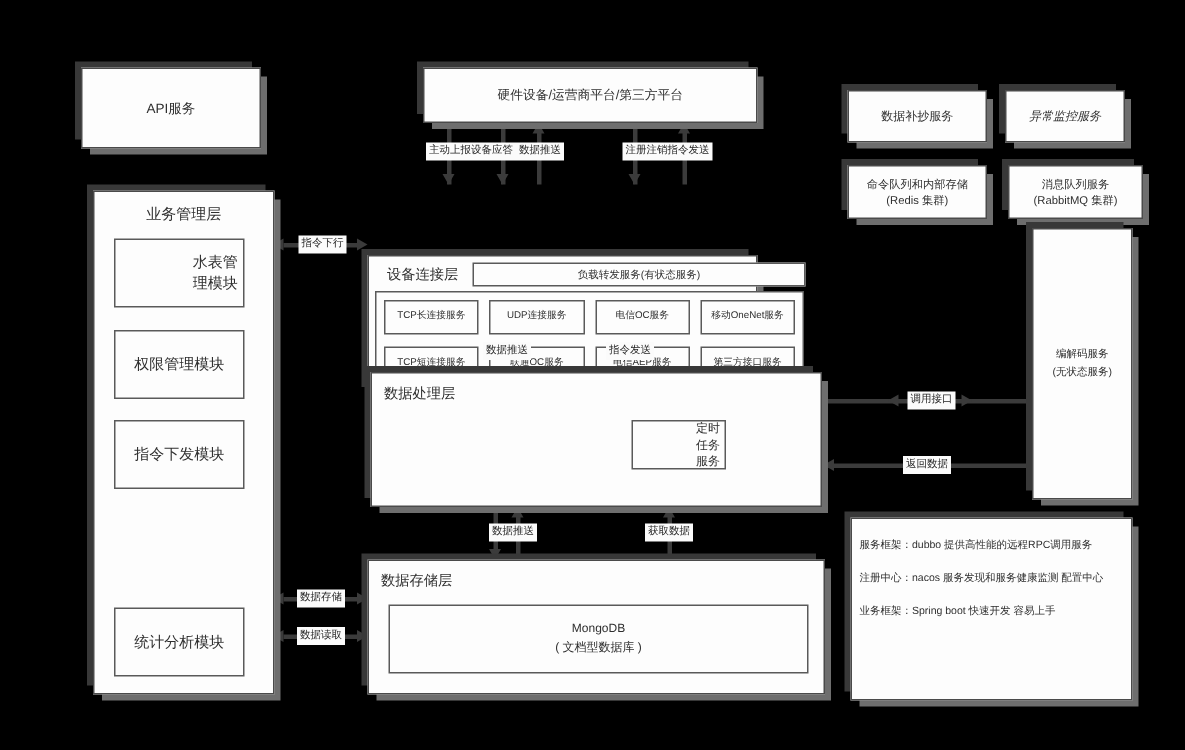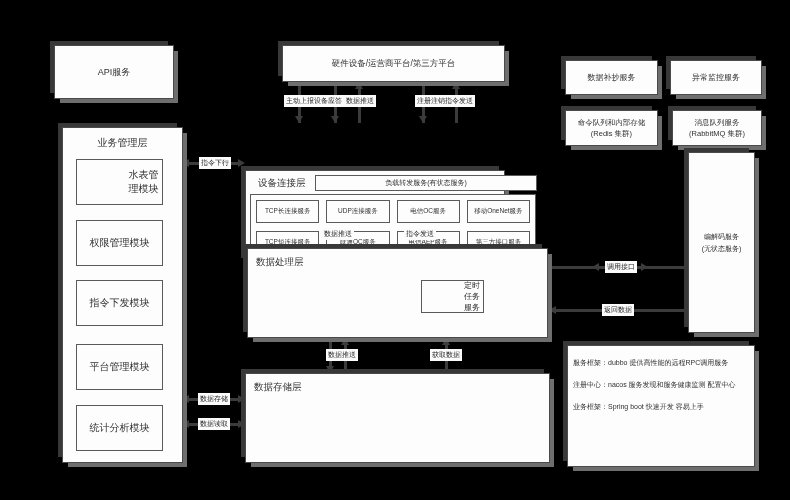--- a/index.html
+++ b/index.html
@@ -51,21 +51,20 @@
 
   <div class="box flex-c" style="left:282px; top:45px; width:223px; height:37px; font-size:8.5px;">
     <span>硬件设备/运营商平台/第三方平台</span>
   </div>
 
   <div class="box" style="left:62px; top:127px; width:121px; height:336px;">
     <div class="layer-title" style="top:8px; left:0; width:100%; text-align:center;">业务管理层</div>
     <div class="plain flex-c module" style="top:31px;padding-left:48px;">水表管理模块</div>
     <div class="plain flex-c module" style="top:92px;">权限管理模块</div>
     <div class="plain flex-c module" style="top:152px;">指令下发模块</div>
-    <div class="plain flex-c module" style="top:216px;">平台管理模块</div>
     <div class="plain flex-c module" style="top:277px;">统计分析模块</div>
   </div>
 
   <div class="box" style="left:245px; top:123px; width:260px; height:94px;margin-top:47px;">
     <div class="layer-title" style="left:12px; top:6px; font-size:9.5px;">设备连接层</div>
     <div class="plain flex-c" style="left:69px; top:4px; width:222px; height:16px; font-size:7px;">负载转发服务(有状态服务)</div>
     <div class="plain" style="left:4px; top:23px; width:286px; height:65px; display:grid; grid-template-columns:repeat(4,1fr); gap:8px 7px; padding:5px;">
       <div class="svc">TCP长连接服务</div>
       <div class="svc">UDP连接服务</div>
       <div class="svc">电信OC服务</div>
@@ -77,24 +76,28 @@
     </div>
   </div>
 
   <div class="box" style="left:247px; top:248px; width:301px; height:90px;">
     <div class="layer-title" style="left:8px; top:7px; font-size:9.5px;">数据处理层</div>
     <div class="plain flex-c" style="left:173px; top:31px; width:63px; height:33px; font-size:8px;padding-left:39px;">定时任务服务</div>
   </div>
 
   <div class="box" style="left:245px; top:373px; width:305px; height:90px;">
     <div class="layer-title" style="left:8px; top:7px; font-size:9.5px;">数据存储层</div>
+    <div class="plain flex-col" style="left:13px; top:29px; width:280px; height:46px; font-size:8px; line-height:1.6;">
+      <span>MongoDB</span>
+      <span>( 文档型数据库 )</span>
+    </div>
   </div>
 
   <div class="box flex-c" style="left:565px; top:60px; width:93px; height:35px; font-size:8px;">数据补抄服务</div>
-  <div class="box flex-c" style="left:670px; top:60px; width:92px; height:35px; font-size:8px;">异常监控服务</div>
+  <div class="box flex-c" style="left:670px; top:60px; width:80px; height:35px; font-size:8px;font-style:italic;">异常监控服务</div>
 
   <div class="box flex-col two-line" style="left:565px; top:110px; width:93px; height:36px;">
     <span>命令队列和内部存储</span>
     <span>(Redis 集群)</span>
   </div>
   <div class="box flex-col two-line" style="left:672px; top:110px; width:90px; height:36px;">
     <span>消息队列服务</span>
     <span>(RabbitMQ 集群)</span>
   </div>
 

